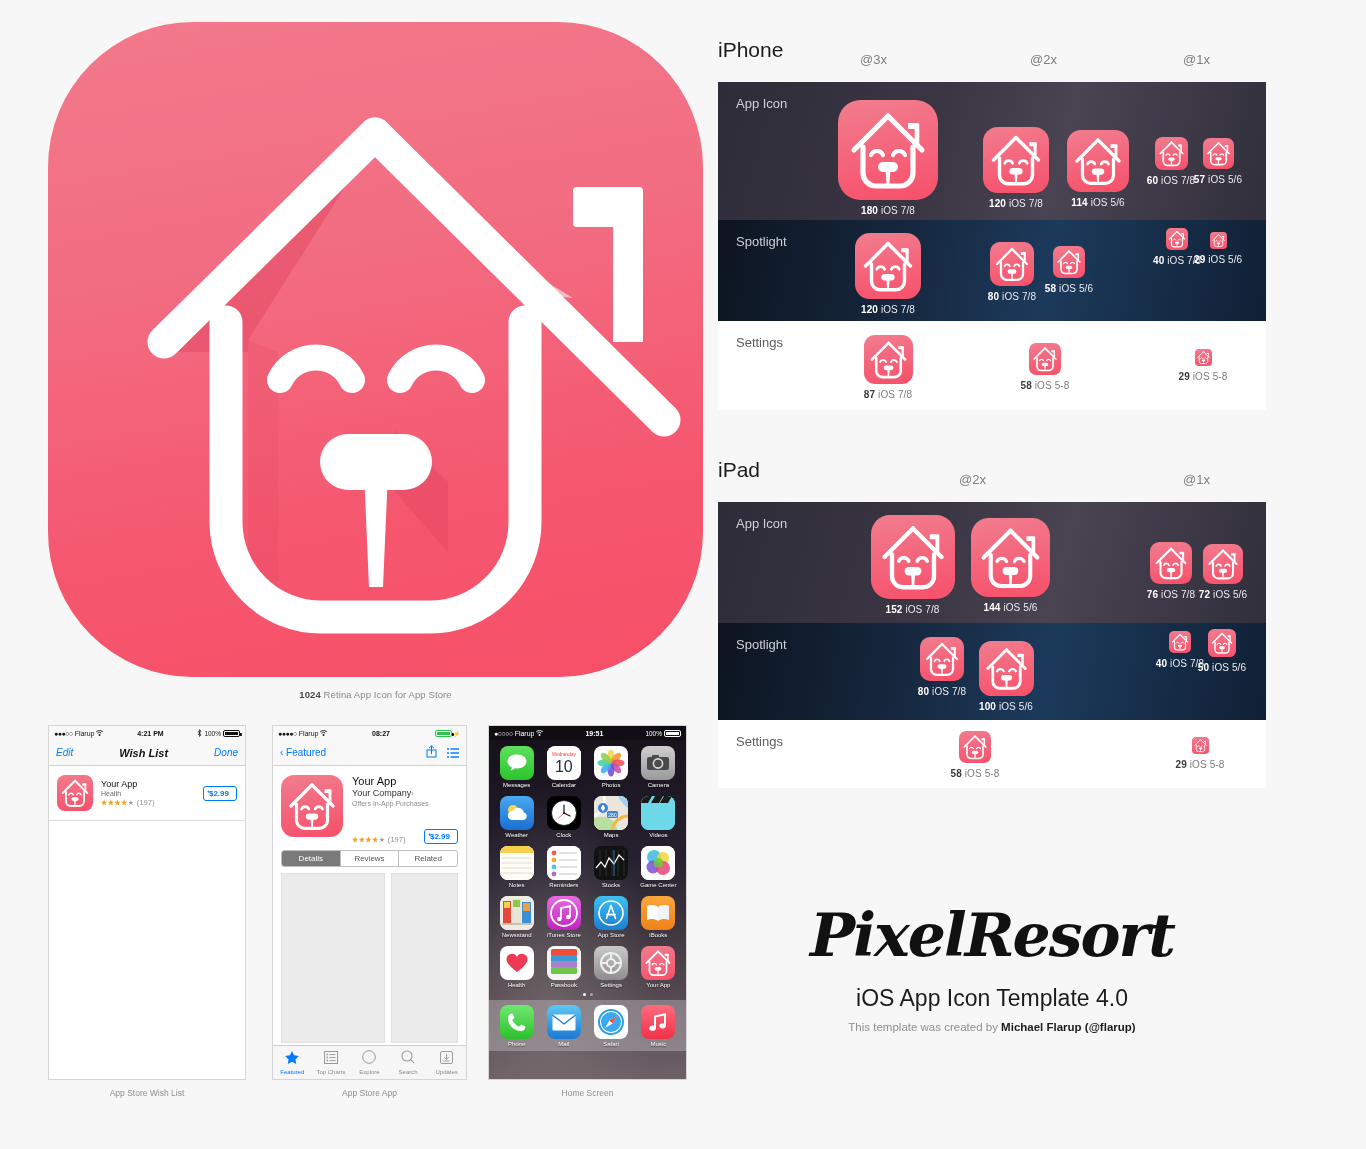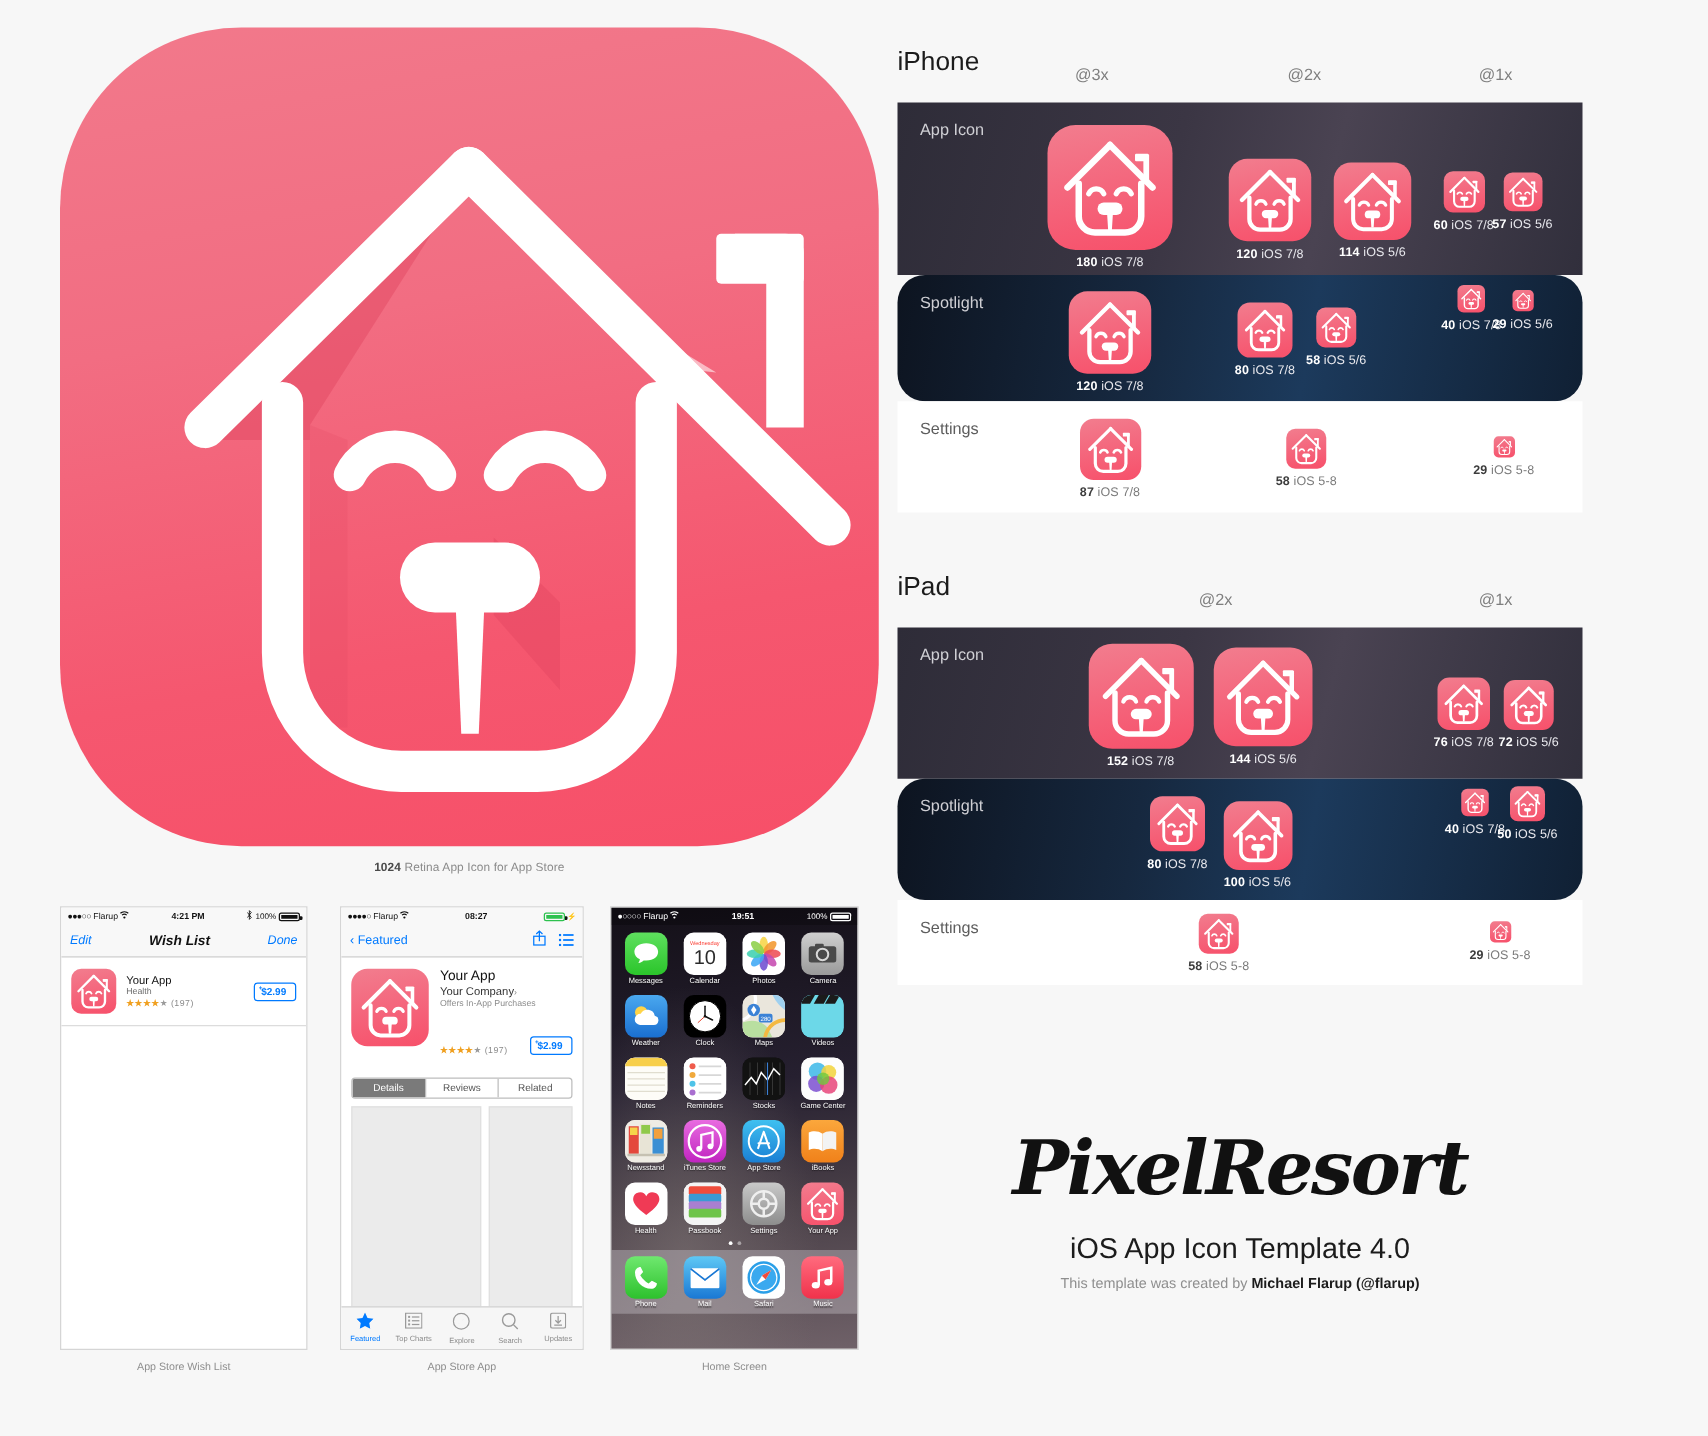--- a/index.html
+++ b/index.html
@@ -38,21 +38,21 @@
   .panel { position: absolute; }
   .panel-head {
     display: flex; align-items: baseline;
     height: 44px; position: relative;
   }
   .panel-title { font-size: 21px; color: #1b1b1b; font-weight: normal; }
   .scale-label { position: absolute; font-size: 13px; color: #7e7e7e; }
 
   .band { position: relative; width: 548px; }
   .band-appicon { background: linear-gradient(105deg, #2e2c38 0%, #3b3644 40%, #4a4352 62%, #312f3c 100%); }
-  .band-spotlight { background: linear-gradient(100deg, #0d1420 0%, #16283f 35%, #1c3a5c 60%, #102034 100%); border-radius: 22px; }
+  .band-spotlight { background: linear-gradient(100deg, #0d1420 0%, #16283f 35%, #1c3a5c 60%, #102034 100%); }
   .band-settings { background: #ffffff; }
   .band-label {
     position: absolute; left: 18px; top: 14px;
     font-size: 13px; color: #cfcfd4;
   }
   .band-settings .band-label { color: #5d5d5d; }
 
   .slot { position: absolute; text-align: center; }
   .slot .cap {
     margin-top: 5px; font-size: 10px; color: #e9e9ee;
@@ -116,21 +116,21 @@
   
   .asa-nav { height: 26px; display: flex; align-items: center; justify-content: space-between; padding: 0 7px; background: #f8f8f8; border-bottom: 1px solid #d0d0d0; }
   .asa-back { font-size: 10px; color: #007aff; }
   .asa-icons { display: flex; gap: 10px; align-items: center; }
   .asa-hero { display: flex; gap: 9px; padding: 9px 8px 6px; }
   .asa-info { flex: 1; position: relative; }
   .asa-title { font-size: 11px; color: #111; }
   .asa-co { font-size: 9px; color: #333; margin-top: 1px; }
   .asa-iap { font-size: 7px; color: #8d8d8d; margin-top: 2px; }
   .asa-rating { display: flex; align-items: flex-end; justify-content: space-between; margin-top: 22px; }
-  .segmented { display: flex; margin: 12px 8px 6px; border: 1px solid #bdbdbd; border-radius: 3px; overflow: hidden; align-items: center; }
+  .segmented { display: flex; margin: 0 8px 6px; border: 1px solid #bdbdbd; border-radius: 3px; overflow: hidden; align-items: center; }
   .segmented div { flex: 1; text-align: center; font-size: 8px; padding: 3px 0; color: #555; border-left: 1px solid #bdbdbd; }
   .segmented div:first-child { border-left: none; }
   .segmented div.on { background: #7a7a7a; color: #fff; }
   .shots { display: flex; gap: 6px; padding: 0 8px; }
   .shot { background: #ebebeb; border: 1px solid #e0e0e0; }
   .tabbar { position: absolute; left: 0; right: 0; bottom: 0; height: 34px; background: #f6f6f6; border-top: 1px solid #cfcfcf; display: flex; }
   .tab { flex: 1; display: flex; flex-direction: column; align-items: center; justify-content: center; gap: 1px; }
   .tab .tl { font-size: 6px; color: #8b8b8b; }
   .tab.on .tl { color: #007aff; }
 

